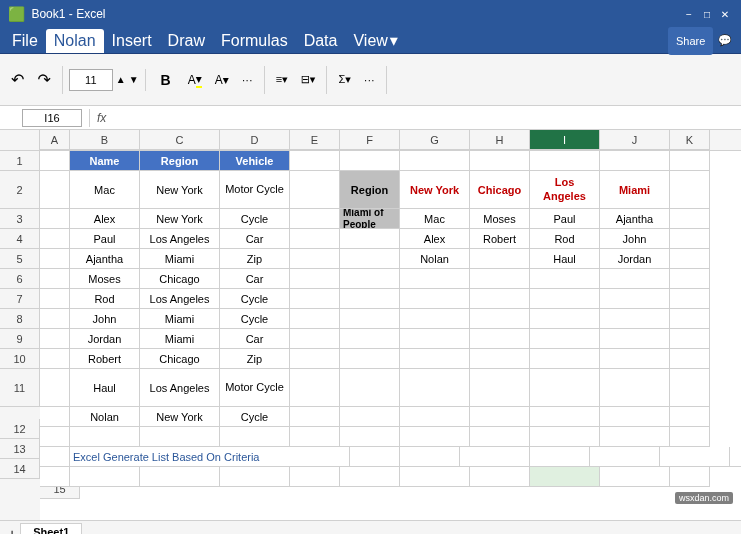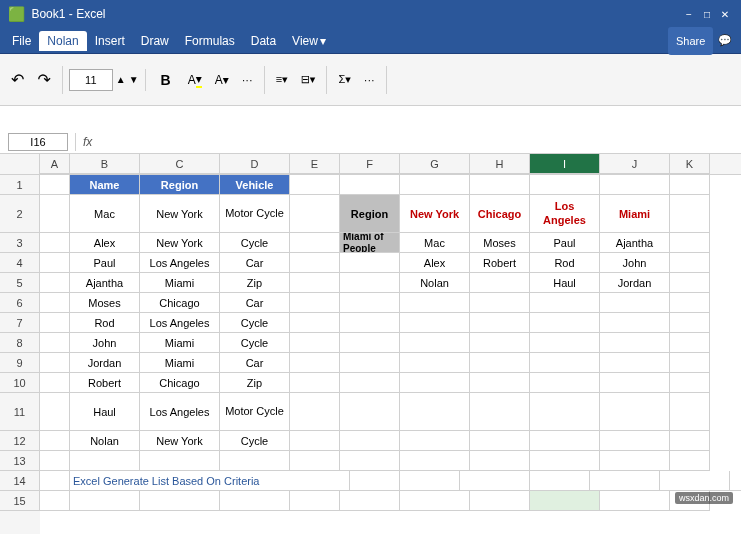--- a/index.html
+++ b/index.html
@@ -24,21 +24,21 @@
       background: #2b579a;
       height: 26px;
       display: flex;
       align-items: center;
       padding: 0 4px;
       border-bottom: 1px solid #1e3f7a;
     }
     .menu-item {
       color: white;
       padding: 3px 8px;
-      font-size: 12px;
+      font-size: 16px;
       cursor: pointer;
       border-radius: 2px;
     }
     .menu-item.active-tab { background: white; color: #2b579a; border-radius: 3px 3px 0 0; }
 
     
     .ribbon {
       background: #f5f5f5;
       border-bottom: 1px solid #d0d0d0;
       padding: 4px 6px;
@@ -76,23 +76,22 @@
       min-width: 90px;
     }
 
     
     .formula-bar {
       display: flex;
       align-items: center;
       height: 24px;
       border-bottom: 1px solid #d0d0d0;
       background: white;
-      padding: 0 8px;
+      padding: 0 22px;
       gap: 4px;
-      margin-top: 24px;
     }
     .cell-ref-box {
       border: 1px solid #ababab;
       width: 60px;
       height: 18px;
       text-align: center;
       font-size: 11px;
       padding: 0 2px;
       background: white;
     }
@@ -262,24 +261,24 @@
       <div class="row-header" style="height:38px;">2</div>
       <div class="row-header" style="height:20px;">3</div>
       <div class="row-header" style="height:20px;">4</div>
       <div class="row-header" style="height:20px;">5</div>
       <div class="row-header" style="height:20px;">6</div>
       <div class="row-header" style="height:20px;">7</div>
       <div class="row-header" style="height:20px;">8</div>
       <div class="row-header" style="height:20px;">9</div>
       <div class="row-header" style="height:20px;">10</div>
       <div class="row-header" style="height:38px;">11</div>
-      <div class="row-header" style="height:20px;">12</div>
+      <div class="row-header" style="height:20px;margin-top:12px;">12</div>
       <div class="row-header" style="height:20px;">13</div>
       <div class="row-header" style="height:20px;">14</div>
-      <div class="row-header" style="height:20px;">15</div>
+      <div class="row-header" style="height:20px;margin-left:40px;">15</div>
     </div>
 
     <div style="display:flex;flex-direction:column;">
 
       <div class="grid-row" style="height:20px;">
         <div class="cell" style="width:30px;"></div>
         <div class="cell header-cell" style="width:70px;background:#4472c4;color:white;font-weight:bold;">Name</div>
         <div class="cell header-cell" style="width:80px;background:#4472c4;color:white;font-weight:bold;">Region</div>
         <div class="cell header-cell" style="width:70px;background:#4472c4;color:white;font-weight:bold;">Vehicle</div>
         <div class="cell" style="width:50px;"></div>

